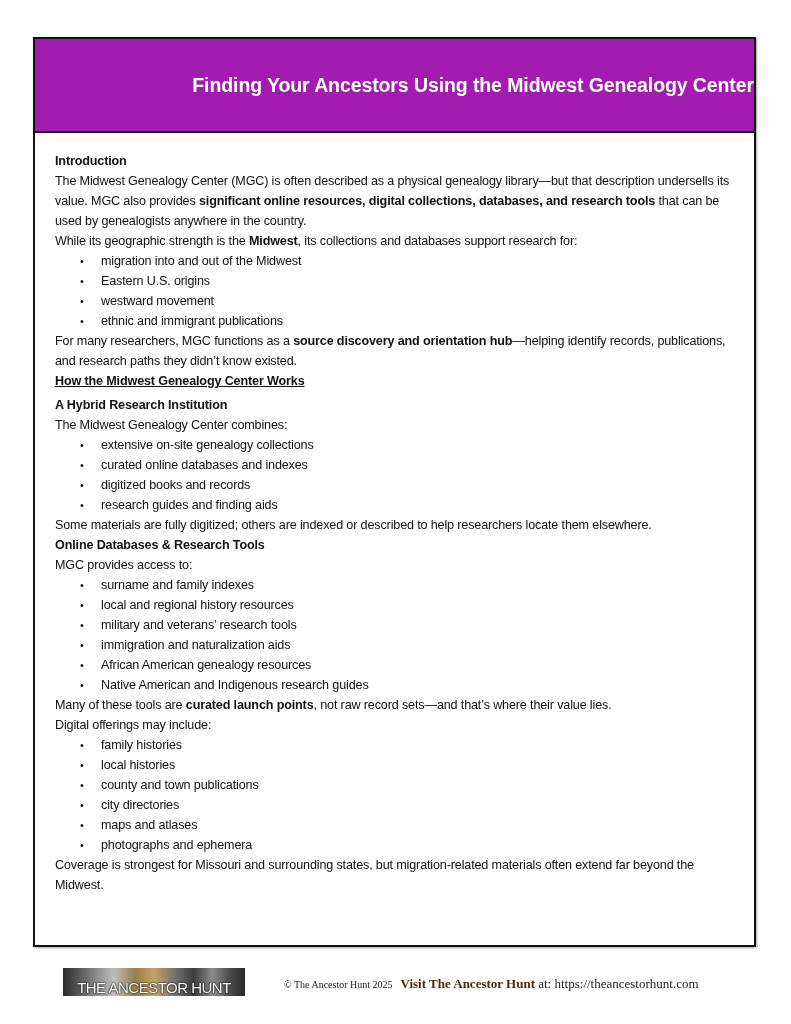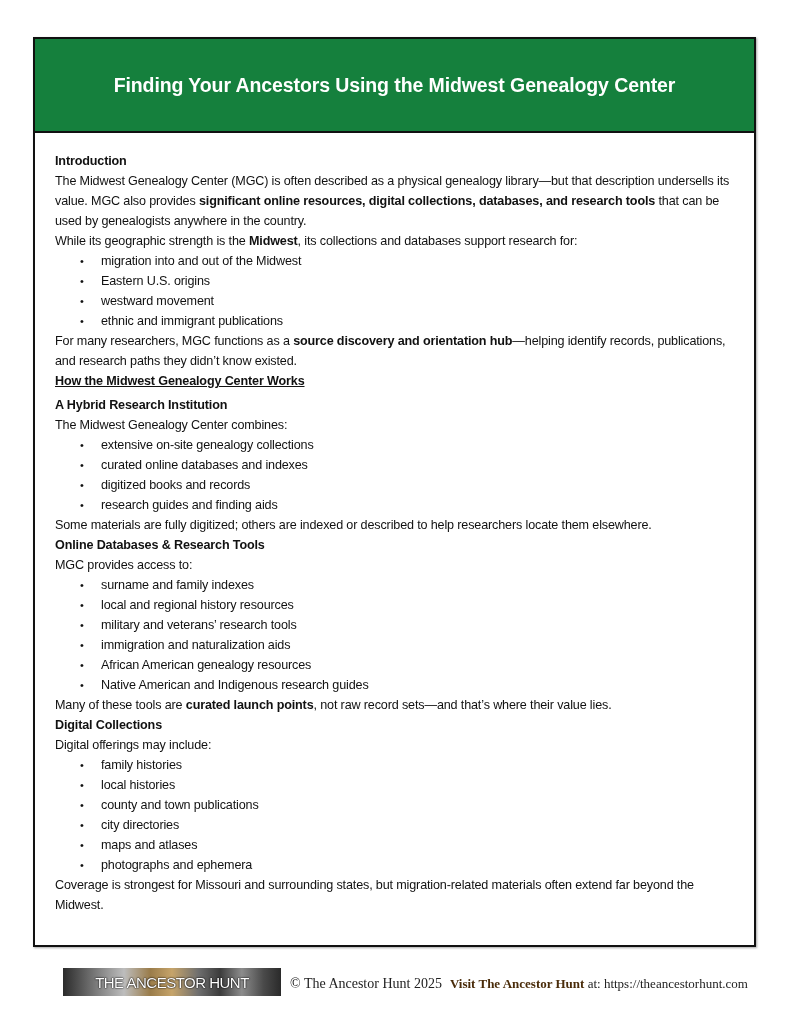--- a/index.html
+++ b/index.html
@@ -20,25 +20,25 @@
       left: 33px;
       top: 37px;
       width: 719px;
       height: 906px;
       border: 2px solid #111111;
       box-shadow: 1px 1px 2px rgba(0,0,0,0.35);
       background: #ffffff;
     }
     .header {
       height: 92px;
-      background: #15803d;
+      background: #a21caf;
       border-bottom: 2px solid #111111;
       display: flex;
       align-items: center;
-      justify-content: center;
+      justify-content: flex-end;
     }
     .header h1 {
       margin: 0;
       color: #ffffff;
       font-family: "Liberation Sans", sans-serif;
       font-weight: bold;
       font-size: 19.5px;
       letter-spacing: -0.1px;
     }
     .content {
@@ -80,47 +80,46 @@
       position: absolute;
       top: 966px;
       left: 0;
       width: 791px;
       height: 34px;
     }
     .logo {
       position: absolute;
       left: 63px;
       top: 2px;
-      width: 218px;
+      width: 182px;
       height: 28px;
       background: linear-gradient(90deg, #2b2b2b 0%, #555 8%, #8a8a8a 18%, #bdbdbd 28%, #9a7c4a 40%, #c6a46a 50%, #6f6f6f 62%, #3c3c3c 72%, #8c8c8c 82%, #4a4a4a 92%, #2a2a2a 100%);
       display: flex;
-      align-items: center;
+      align-items: flex-end;
       justify-content: center;
       overflow: hidden;
     }
     .logo span {
       color: #ffffff;
       font-family: "Liberation Sans", sans-serif;
       font-size: 15px;
       letter-spacing: -0.5px;
       text-shadow: 0 0 2px #000, 0 0 1px #000;
       white-space: nowrap;
     }
     .footer-text {
       position: absolute;
       left: 284px;
       top: 8px;
       white-space: nowrap;
       font-family: "Liberation Serif", serif;
     }
     .footer-text .copy {
-      font-size: 14px;
+      font-size: 10px;
       color: #222222;
-      margin-left: 6px;
     }
     .footer-text .visit {
       font-size: 13px;
       font-weight: bold;
       color: #4a2c0a;
       margin-left: 4px;
     }
     .footer-text .url {
       font-size: 13px;
       color: #222222;
@@ -164,21 +163,20 @@
     <ul>
       <li><span class="bullet">•</span><span>surname and family indexes</span></li>
       <li><span class="bullet">•</span><span>local and regional history resources</span></li>
       <li><span class="bullet">•</span><span>military and veterans’ research tools</span></li>
       <li><span class="bullet">•</span><span>immigration and naturalization aids</span></li>
       <li><span class="bullet">•</span><span>African American genealogy resources</span></li>
       <li><span class="bullet">•</span><span>Native American and Indigenous research guides</span></li>
     </ul>
     <p><span>Many of these tools are </span><b>curated launch points</b><span>, not raw record sets—and that’s where their value lies.</span></p>
 
-    <p class="heading">Digital Collections</p>
     <p>Digital offerings may include:</p>
     <ul>
       <li><span class="bullet">•</span><span>family histories</span></li>
       <li><span class="bullet">•</span><span>local histories</span></li>
       <li><span class="bullet">•</span><span>county and town publications</span></li>
       <li><span class="bullet">•</span><span>city directories</span></li>
       <li><span class="bullet">•</span><span>maps and atlases</span></li>
       <li><span class="bullet">•</span><span>photographs and ephemera</span></li>
     </ul>
     <p>Coverage is strongest for Missouri and surrounding states, but migration-related materials often extend far beyond the Midwest.</p>

